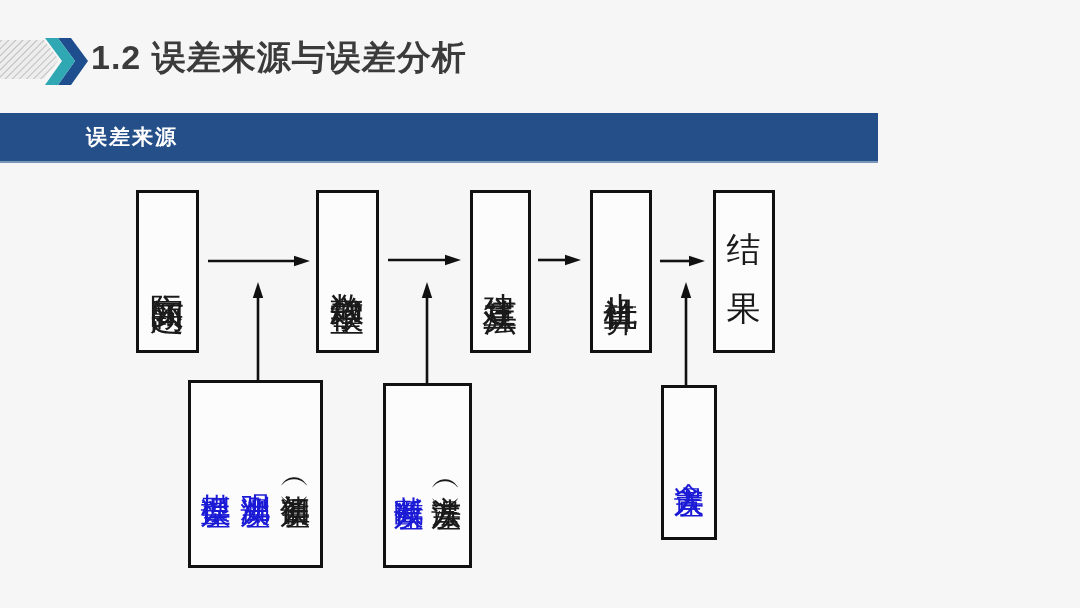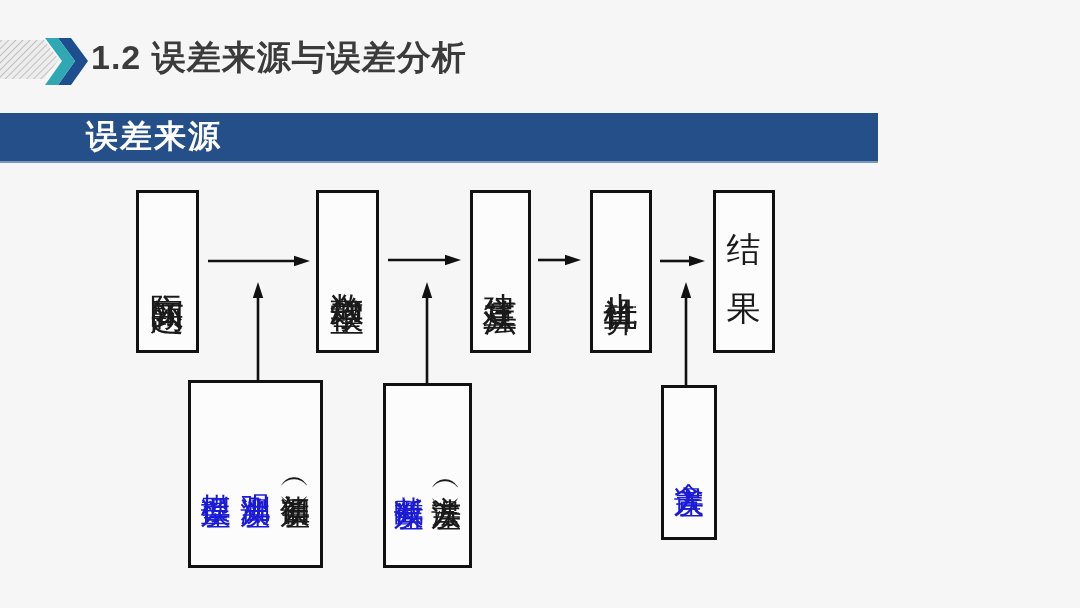--- a/index.html
+++ b/index.html
@@ -23,21 +23,21 @@
   
   .section-bar{
     position:absolute;left:0;top:113px;width:878px;height:50px;
     background:#244f88;
     border-bottom:2px solid #7b96b8;
     box-sizing:border-box;
     display:flex;align-items:center;
   }
   .section-bar .label{
     margin-left:86px;
-    color:#ffffff;font-size:32px;font-weight:bold;letter-spacing:2px;
+    color:#ffffff;font-size:21px;font-weight:bold;letter-spacing:2px;
   }
   
   .flow-box{
     position:absolute;top:190px;height:163px;
     box-sizing:border-box;border:3px solid #111;background:#fcfcfc;
     display:flex;justify-content:center;align-items:center;
   }
   .vtext{
     writing-mode:vertical-rl;
     font-family:"DejaVu Serif",serif;

